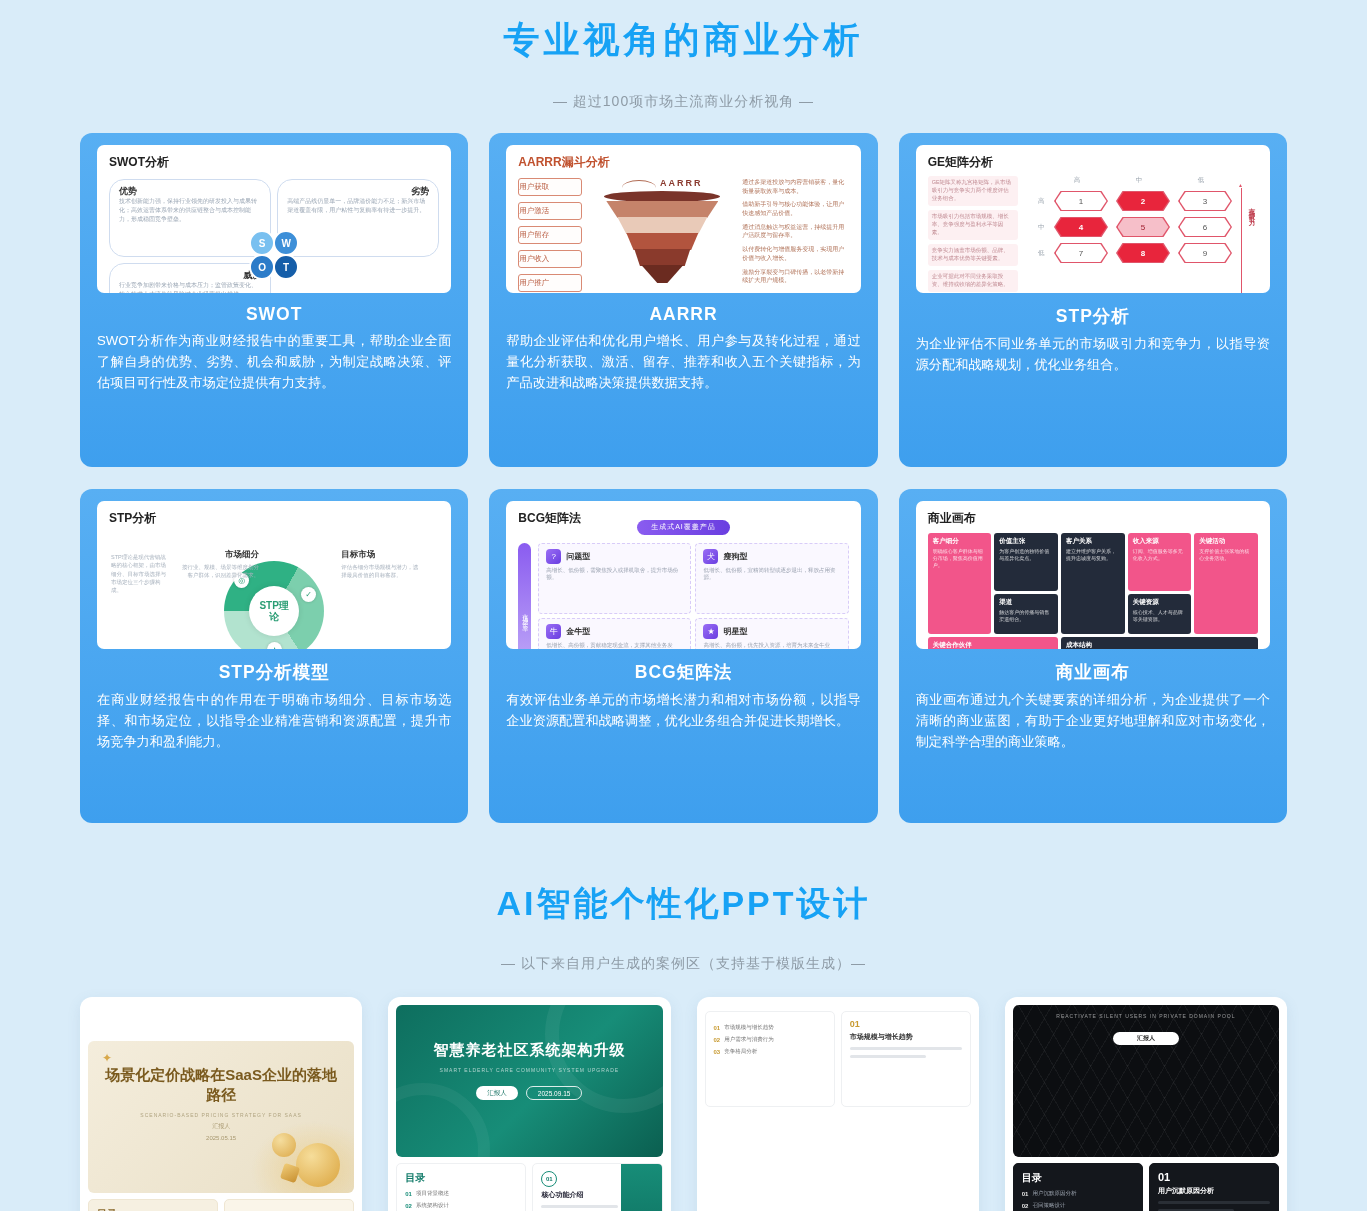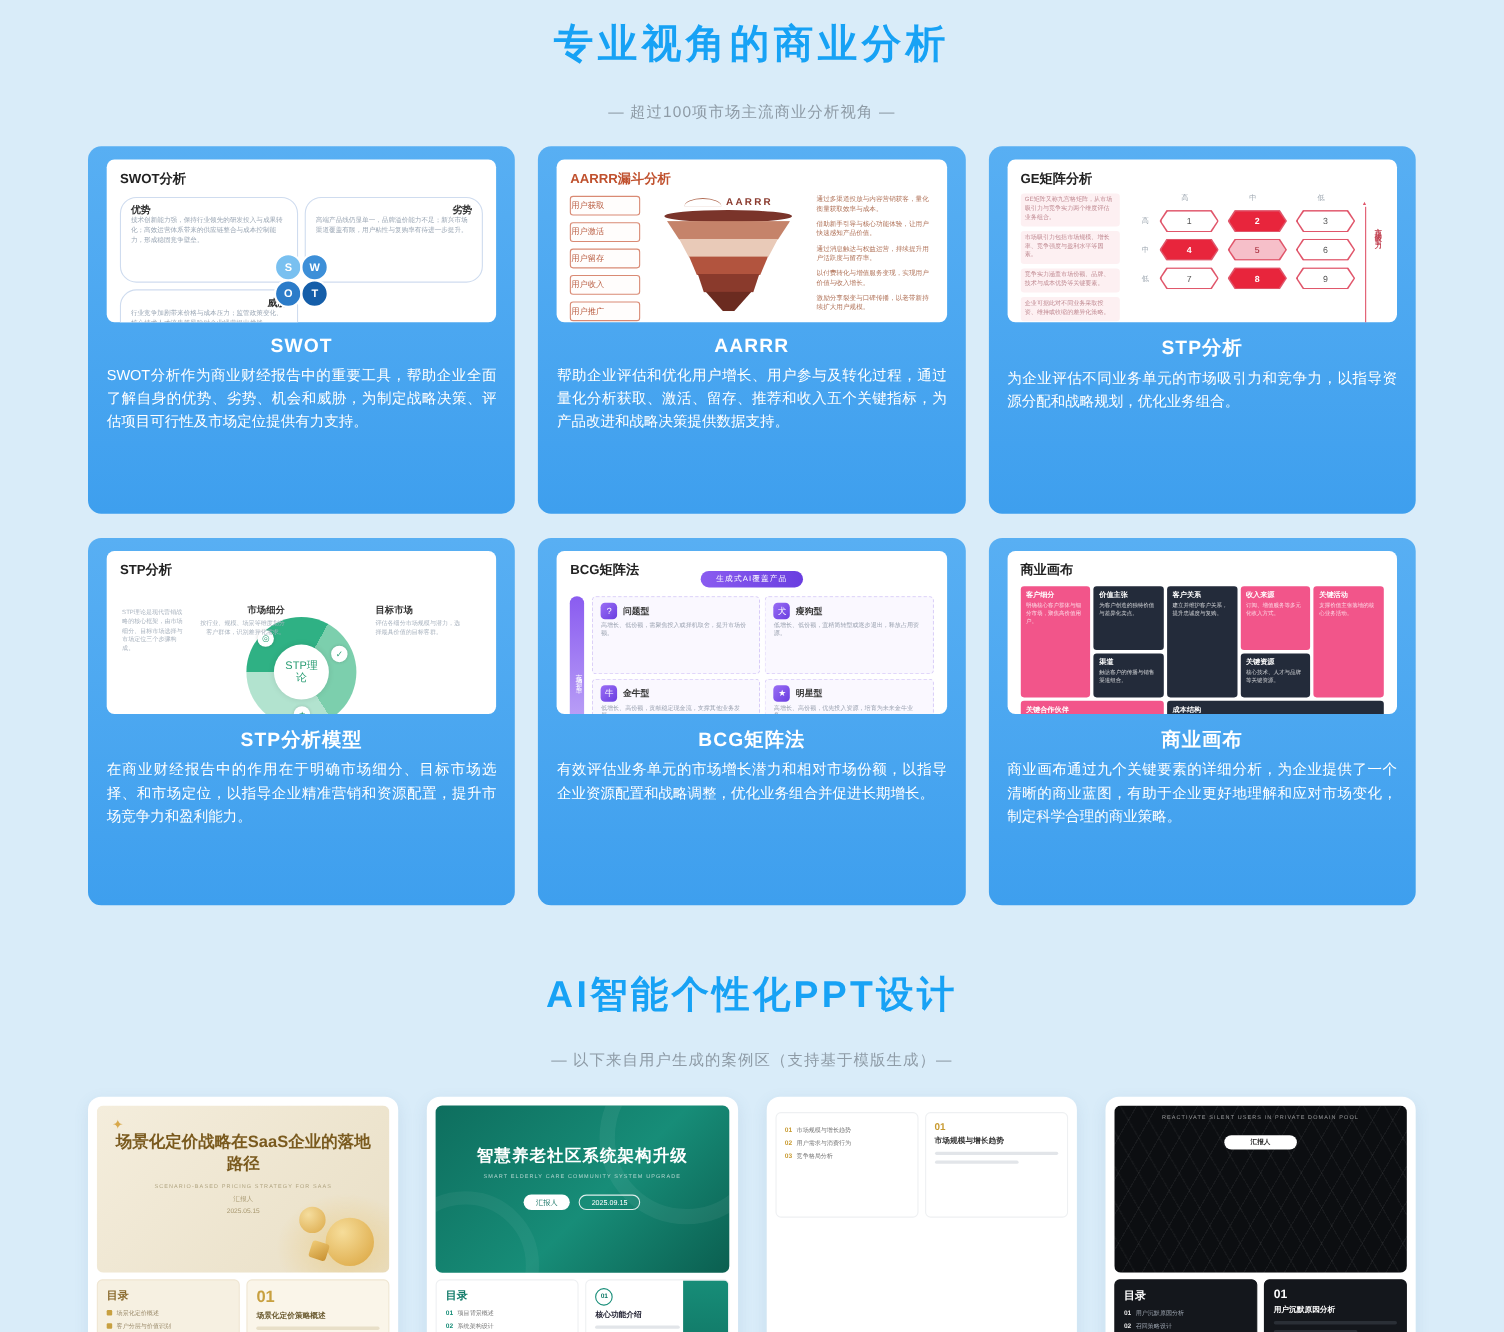--- a/index.html
+++ b/index.html
@@ -85,21 +85,21 @@
   .ge-xline::after { content:"►"; position:absolute; right:-4px; top:-3px; font-size:5px; color:#e0556a; }
   .ge-xlabel { position:absolute; left:0; right:16px; bottom:6px; text-align:center; font-size:7px;
                font-weight:800; color:#b03040; letter-spacing:2px; }
 
   
   .stp-body { position:relative; height:168px; }
   .stp-note { position:absolute; left:2px; top:26px; width:60px; font-size:5.5px; color:#a8b2be; line-height:1.5; }
   .donut { position:absolute; left:50%; top:84px; transform:translate(-50%,-50%); width:100px; height:100px;
            border-radius:50%; background:conic-gradient(from -90deg,#2fb184 0 33%,#7ccfad 33% 66%,#b2e3cf 66% 100%); }
   .donut-hole { position:absolute; inset:25px; border-radius:50%; background:#fff; display:flex; align-items:center;
-                justify-content:center; text-align:center; font-size:10px; font-weight:400; color:#2a9d74;
+                justify-content:center; text-align:center; font-size:10px; font-weight:700; color:#2a9d74;
                 line-height:1.15; box-shadow:0 0 6px rgba(0,0,0,.10); }
   .donut-hole span { width:34px; }
   .d-ico { position:absolute; width:15px; height:15px; border-radius:50%; background:#fff; color:#2a9d74;
            font-size:8px; display:flex; align-items:center; justify-content:center; box-shadow:0 0 3px rgba(0,0,0,.18); }
   .d-ico-1 { left:10px; top:12px; } .d-ico-1::before { content:"◎"; }
   .d-ico-2 { right:8px; top:26px; } .d-ico-2::before { content:"✓"; }
   .d-ico-3 { left:43px; bottom:4px; } .d-ico-3::before { content:"★"; font-size:7px; }
   .stp-block { position:absolute; width:80px; }
   .stp-block .lb { font-size:8.5px; font-weight:800; color:#333; }
   .stp-block .tx { margin-top:3px; font-size:5.5px; color:#a8b2be; line-height:1.45; }
@@ -146,21 +146,21 @@
   .thumb { flex:1; height:96px; border-radius:5px; padding:7px 8px; position:relative; overflow:hidden; border:1px solid #eef0f2; }
   .ti { display:flex; align-items:center; gap:4px; margin-top:5px; font-size:5.5px; color:#777; }
   .ti-no { font-weight:800; font-size:6px; }
   .bar { height:3px; border-radius:2px; background:#e2e5e9; margin-top:5px; }
   .bar.s { width:68%; }
   .ch-no { font-size:15px; font-weight:800; }
   .ch-title { margin-top:3px; font-size:7px; font-weight:800; }
 
   
   .slide-a { background:radial-gradient(90px 70px at 85% 85%, rgba(232,184,74,.38), transparent 70%),
-             linear-gradient(135deg,#f4eddc,#e9dfc6); }
+             linear-gradient(135deg,#f4eddc,#e9dfc6);margin-top:36px; }
   .slide-a::before { content:"✦"; position:absolute; left:14px; top:10px; color:#d8a84a; font-size:12px; }
   .sa-title { padding:24px 16px 0; text-align:center; font-size:15px; font-weight:800; color:#7a5a1e; line-height:1.35; }
   .sa-sub { margin-top:6px; text-align:center; font-size:5px; letter-spacing:1px; color:#b0a480; }
   .sa-meta { margin-top:4px; text-align:center; font-size:6px; color:#a89870; }
   .gold-art { position:absolute; right:14px; bottom:6px; width:72px; height:56px; }
   .ga-disc { position:absolute; border-radius:50%; background:radial-gradient(circle at 35% 30%,#f6dd9a,#daa33c); }
   .ga-c1 { width:44px; height:44px; right:0; bottom:0; }
   .ga-c2 { width:24px; height:24px; left:4px; top:2px; opacity:.9; }
   .ga-c3 { position:absolute; width:16px; height:16px; left:14px; bottom:6px; border-radius:3px;
            background:linear-gradient(135deg,#f0cc78,#c89030); transform:rotate(18deg); }

